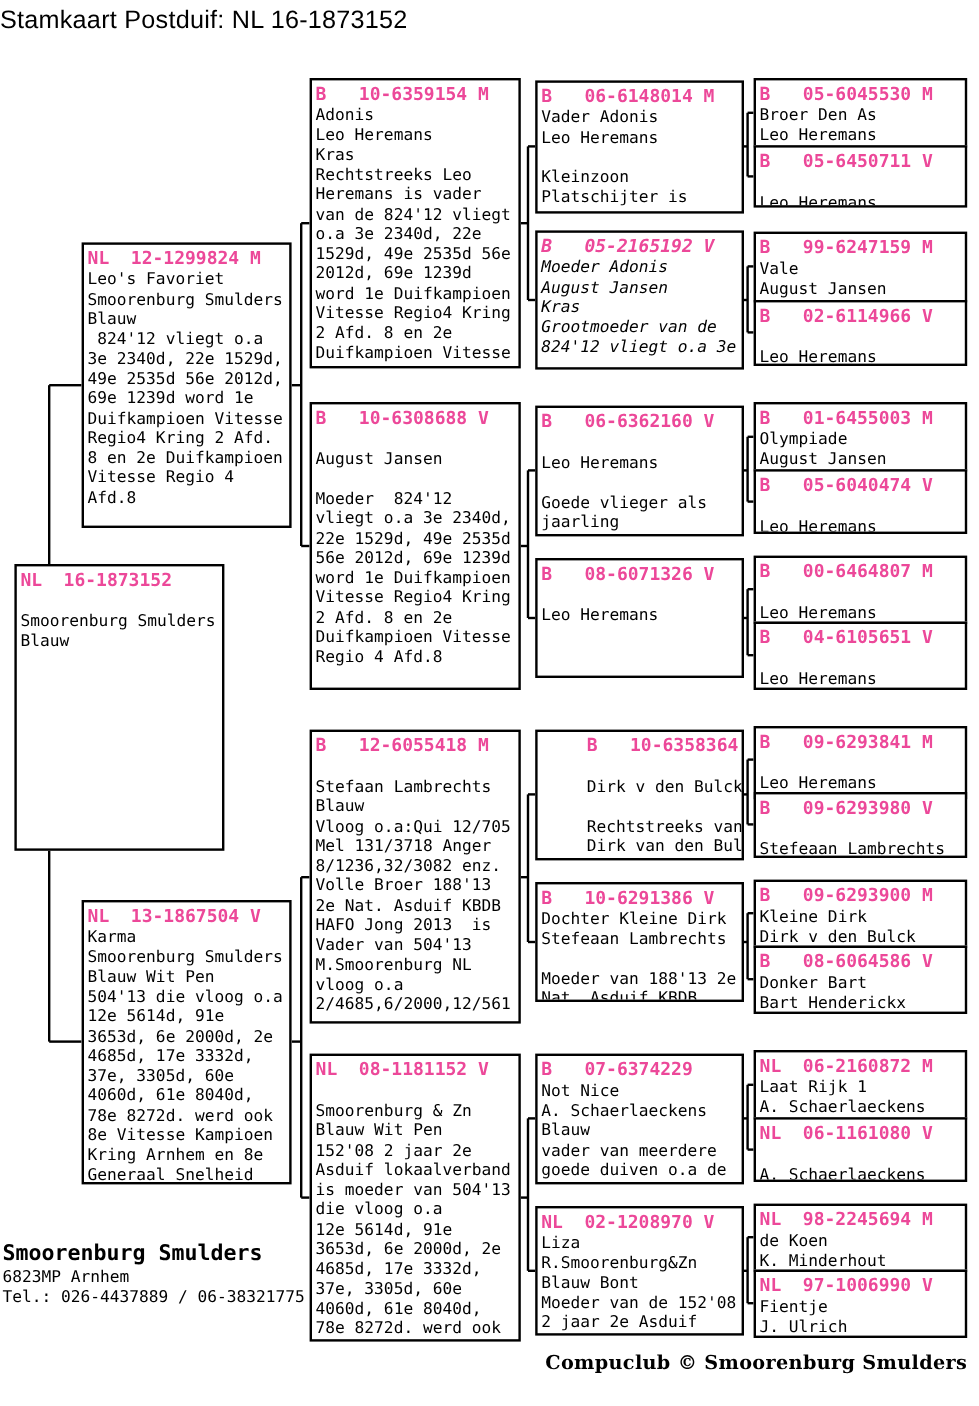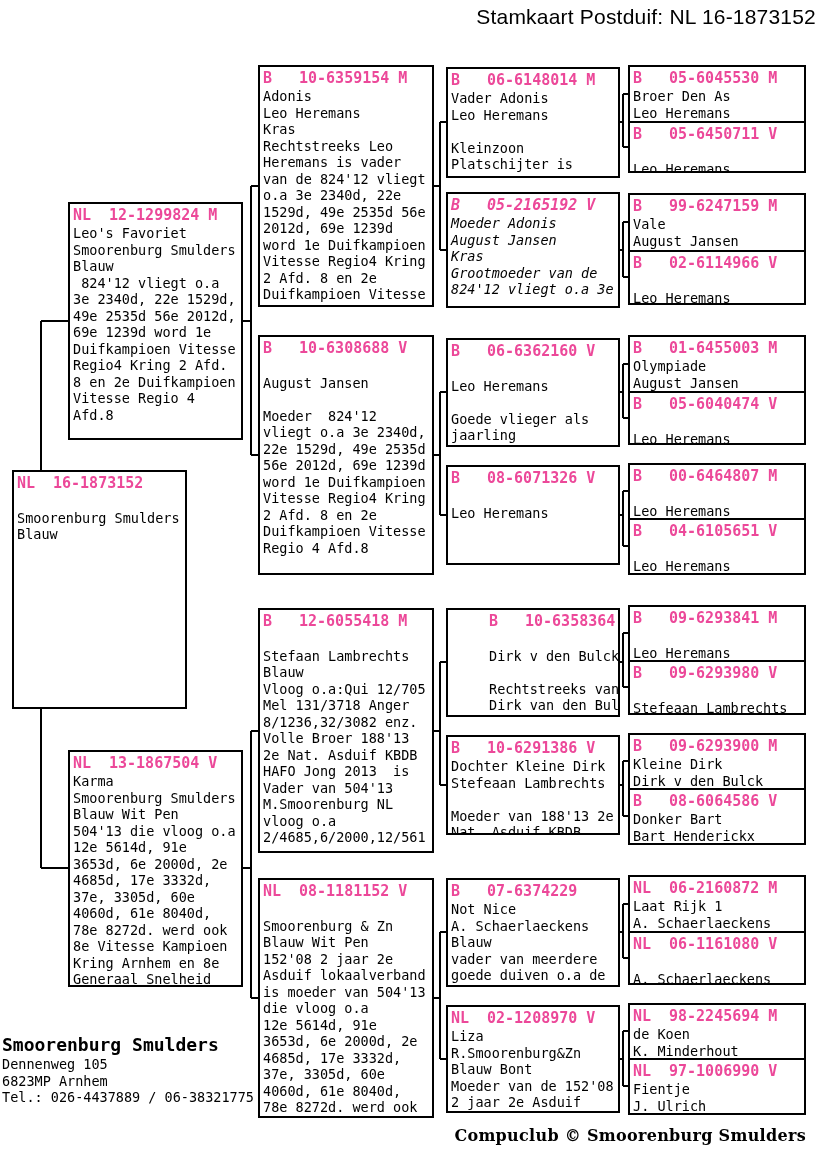--- a/index.html
+++ b/index.html
@@ -1,18 +1,18 @@
 <!DOCTYPE html>
 <html><head>
 <meta charset="utf-8">
 <style>
   html,body{margin:0;padding:0;background:#fff;}
   .page{position:relative;width:816px;height:1172px;background:#fff;
         font-family:"DejaVu Sans Mono",monospace;overflow:hidden;}
-  .title{position:absolute;top:5px;left:0;width:100%;text-align:right;
+  .title{position:absolute;top:5px;left:0;width:100%;text-align:left;
          font-family:"Liberation Sans",sans-serif;font-size:21px;font-weight:normal;
          color:#000;margin:0;letter-spacing:0.2px;}
   .seg{position:absolute;background:#000;}
   .pbox{position:absolute;background:#fff;border:2px solid #000;box-sizing:border-box;
         padding:1px 0 0 3px;overflow:hidden;}
   .hdr{color:#ec4899;font-weight:bold;font-size:15px;line-height:20px;white-space:pre;}
   .hdr .cc{display:inline-block;width:36px;}
   .bline{font-size:13.5px;line-height:16.5px;color:#000;white-space:pre;}
   .owner{position:absolute;left:2px;top:1034px;}
   .owner-name{font-size:18px;font-weight:bold;line-height:22px;color:#000;}
@@ -323,18 +323,17 @@
         <div class="bline">K. Minderhout</div>
       </div>
       <div class="pbox" style="left: 628px; top: 1058px; width: 178px; height: 57px;">
         <div class="hdr"><span class="cc">NL</span><span>97-1006990</span><span> V</span></div>
         <div class="bline">Fientje</div>
         <div class="bline">J. Ulrich</div>
       </div>
     </div>
   <div class="owner">
     <div class="owner-name">Smoorenburg Smulders</div>
-    <div class="owner-line">Dennenweg 105</div>
     <div class="owner-line">6823MP  Arnhem</div>
     <div class="owner-line">Tel.: 026-4437889 / 06-38321775</div>
   </div>
   <div class="credit">Compuclub © Smoorenburg Smulders</div>
 </div>
 
 </body></html>

